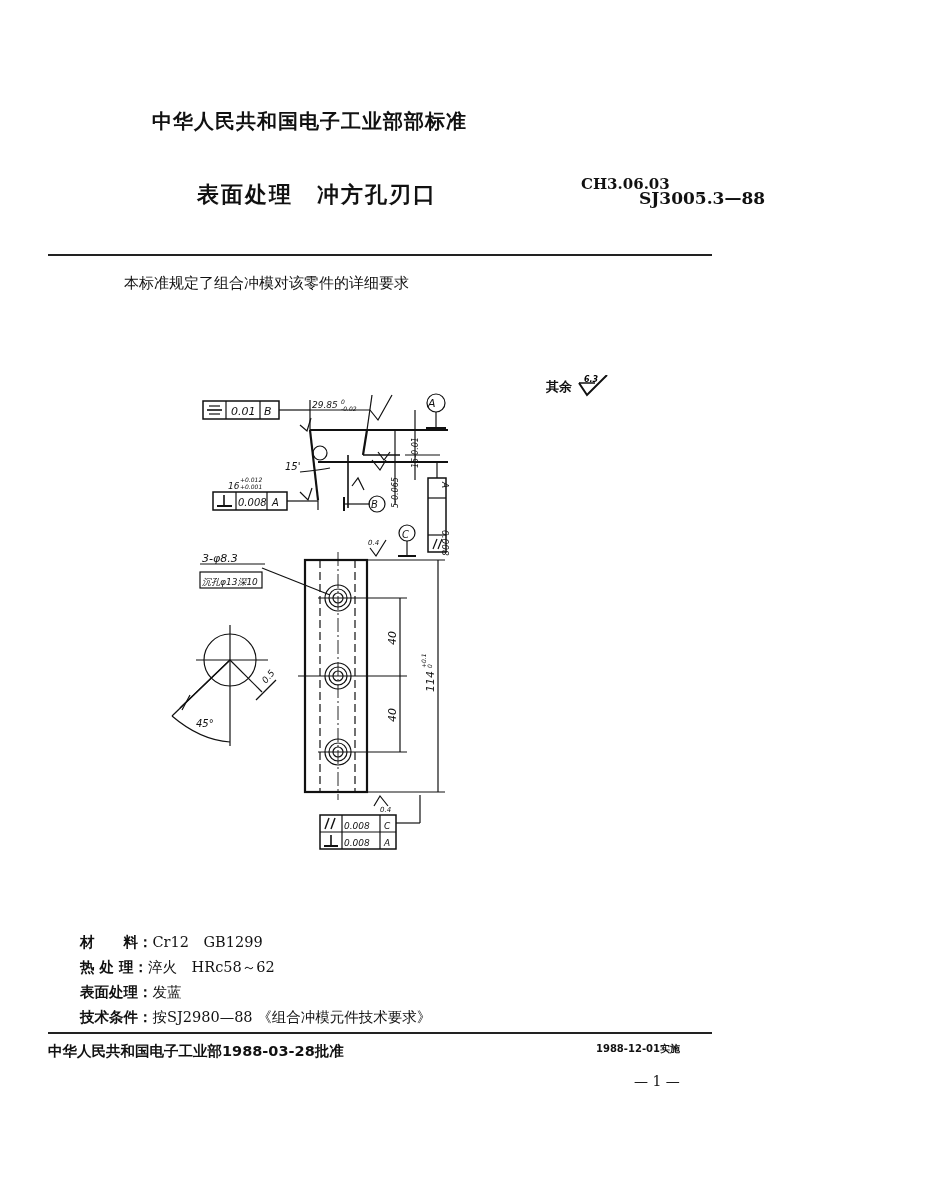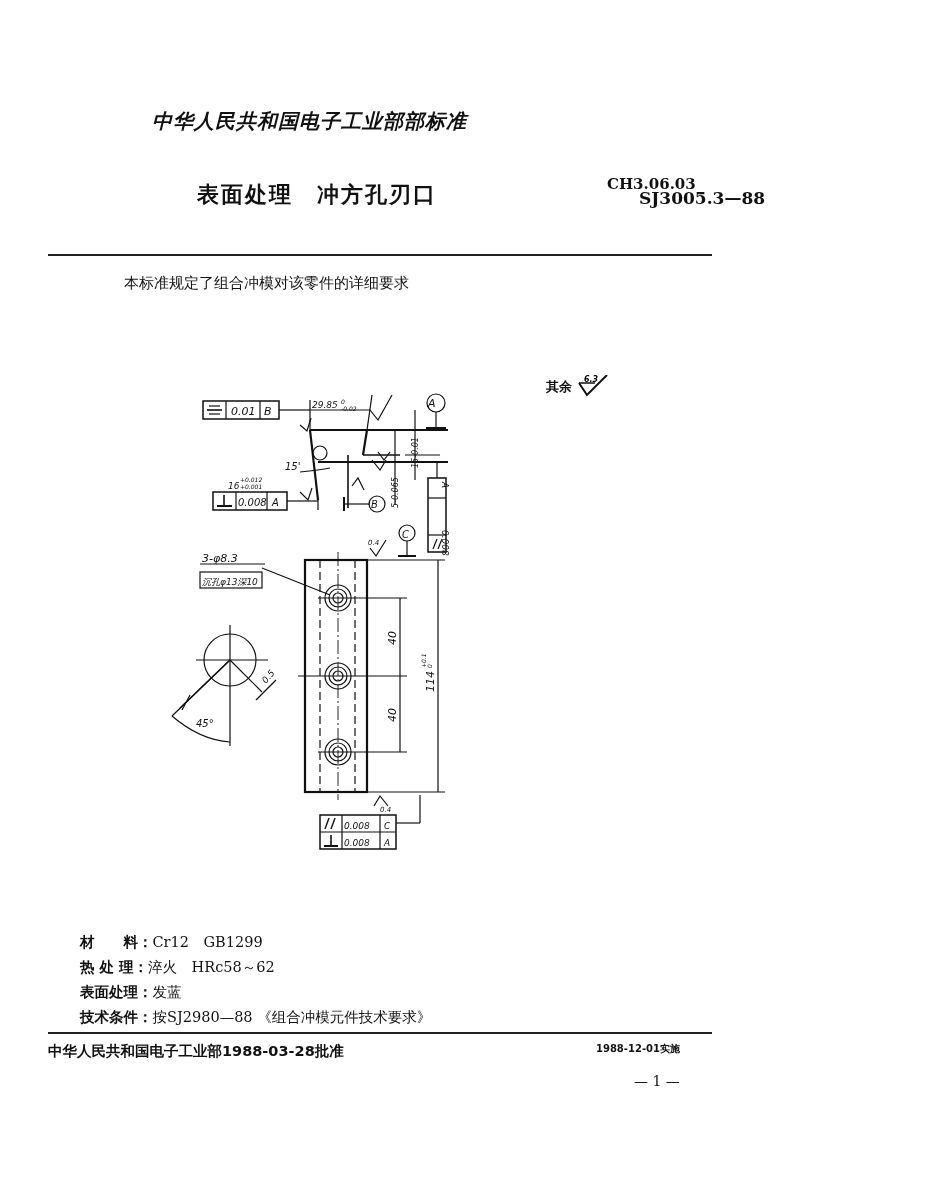--- a/index.html
+++ b/index.html
@@ -1,20 +1,20 @@
 <!DOCTYPE html>
 <html><head>
 <meta charset="utf-8">
 <style>
   html, body { margin: 0; padding: 0; background: #ffffff; }
   body { width: 950px; height: 1199px; position: relative; overflow: hidden; color: #111; font-family: "DejaVu Sans", sans-serif; }
   .abs { position: absolute; white-space: nowrap; }
-  .h-org { left: 152px; top: 108px; font-size: 20px; font-weight: bold; letter-spacing: 1px; font-style: italic; }
+  .h-org { left: 152px; top: 108px; font-size: 20px; font-weight: bold; letter-spacing: 1px; }
   .h-code { left: 639px; top: 140px; font-size: 17px; font-weight: bold; font-family: "DejaVu Serif", serif; margin-top: 48px; }
-  .h-code2 { left: 607px; top: 175px; font-size: 15px; font-weight: bold; font-family: "DejaVu Serif", serif; }
+  .h-code2 { left: 581px; top: 175px; font-size: 15px; font-weight: bold; font-family: "DejaVu Serif", serif; }
   .h-title { left: 197px; top: 180px; font-size: 22px; font-weight: bold; letter-spacing: 2px; }
   .rule-top { left: 48px; top: 254px; width: 664px; height: 2px; background: #222; }
   .intro { left: 80px; top: 274px; font-size: 15px; font-family: "DejaVu Serif", serif; margin-left: 44px; }
   .roughness { left: 546px; top: 375px; font-size: 13px; font-weight: bold; }
   .drawing { left: 160px; top: 380px; width: 300px; height: 480px; }
   .spec { left: 80px; font-size: 14.5px; font-family: "DejaVu Serif", serif; }
   .spec .k { font-weight: bold; font-family: "DejaVu Sans", sans-serif; display: inline-block; }
   .spec1 { top: 933px; }
   .spec2 { top: 958px; text-align: center; }
   .spec3 { top: 983px; }

